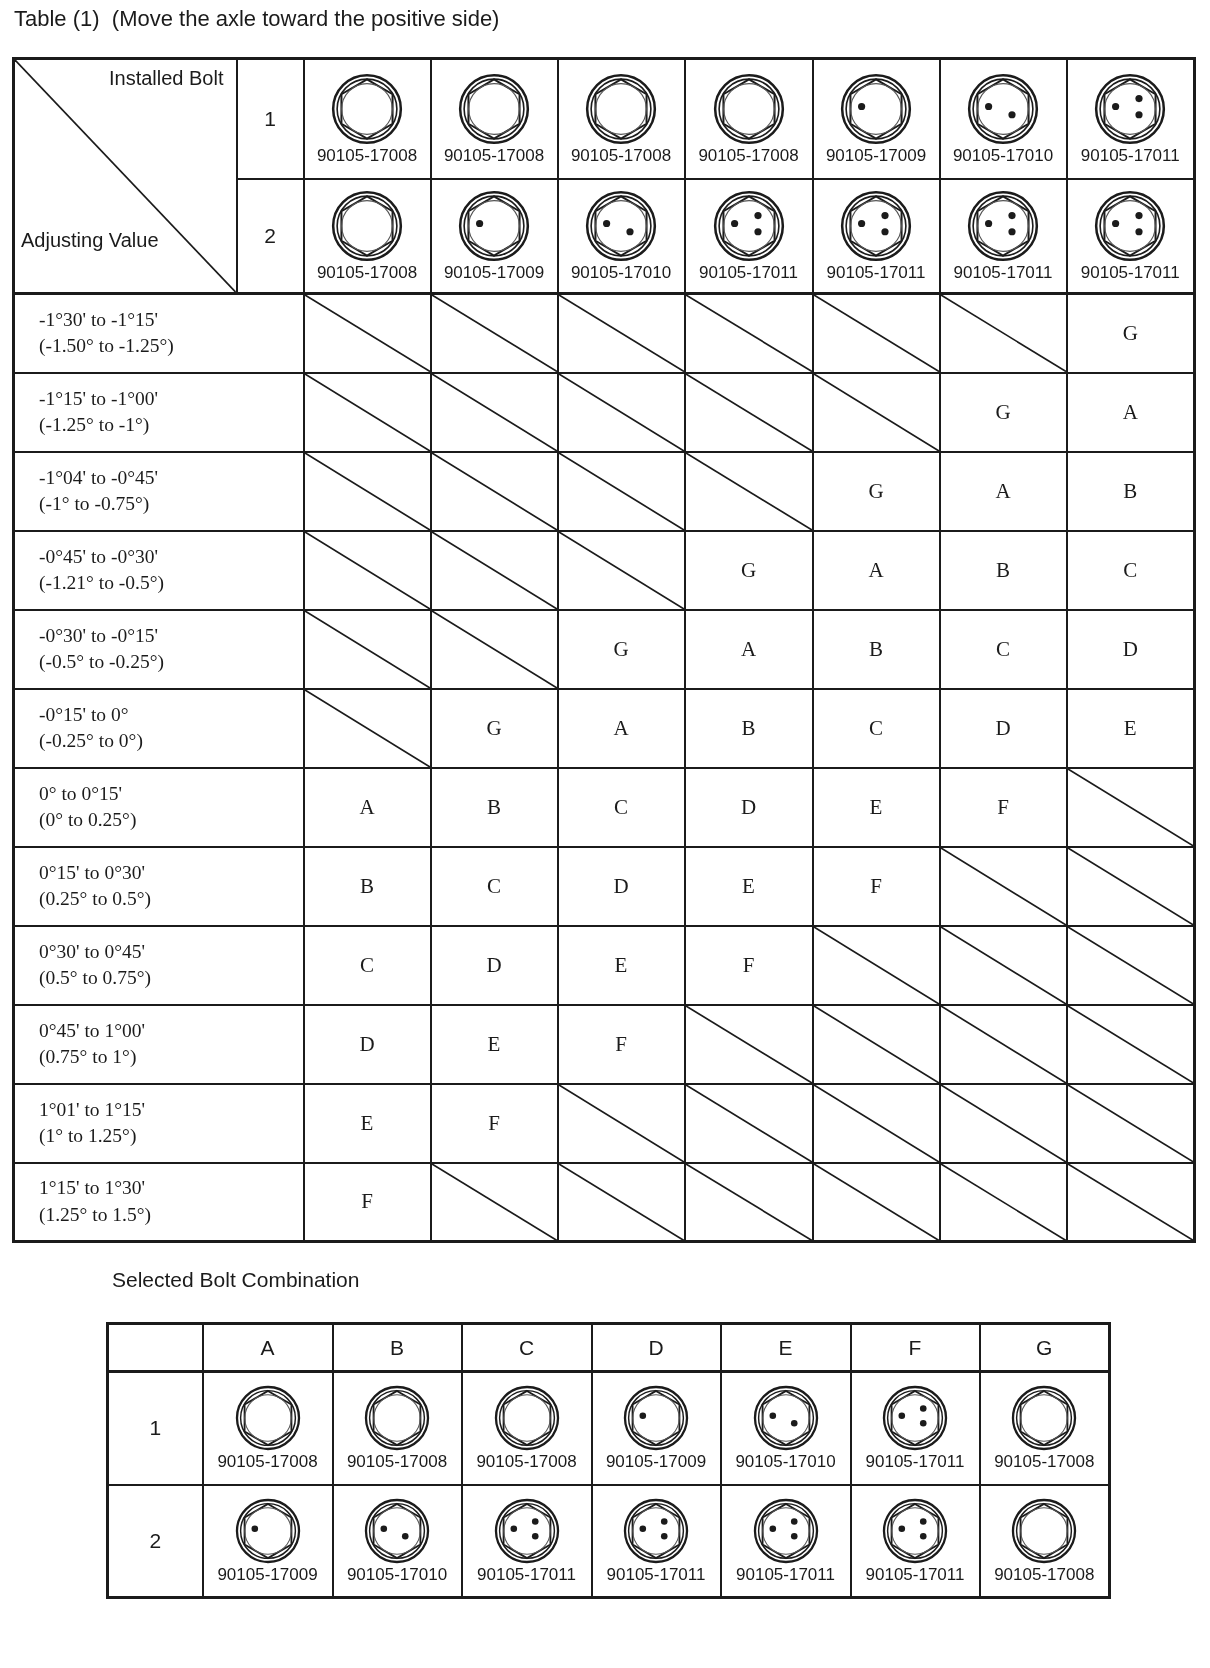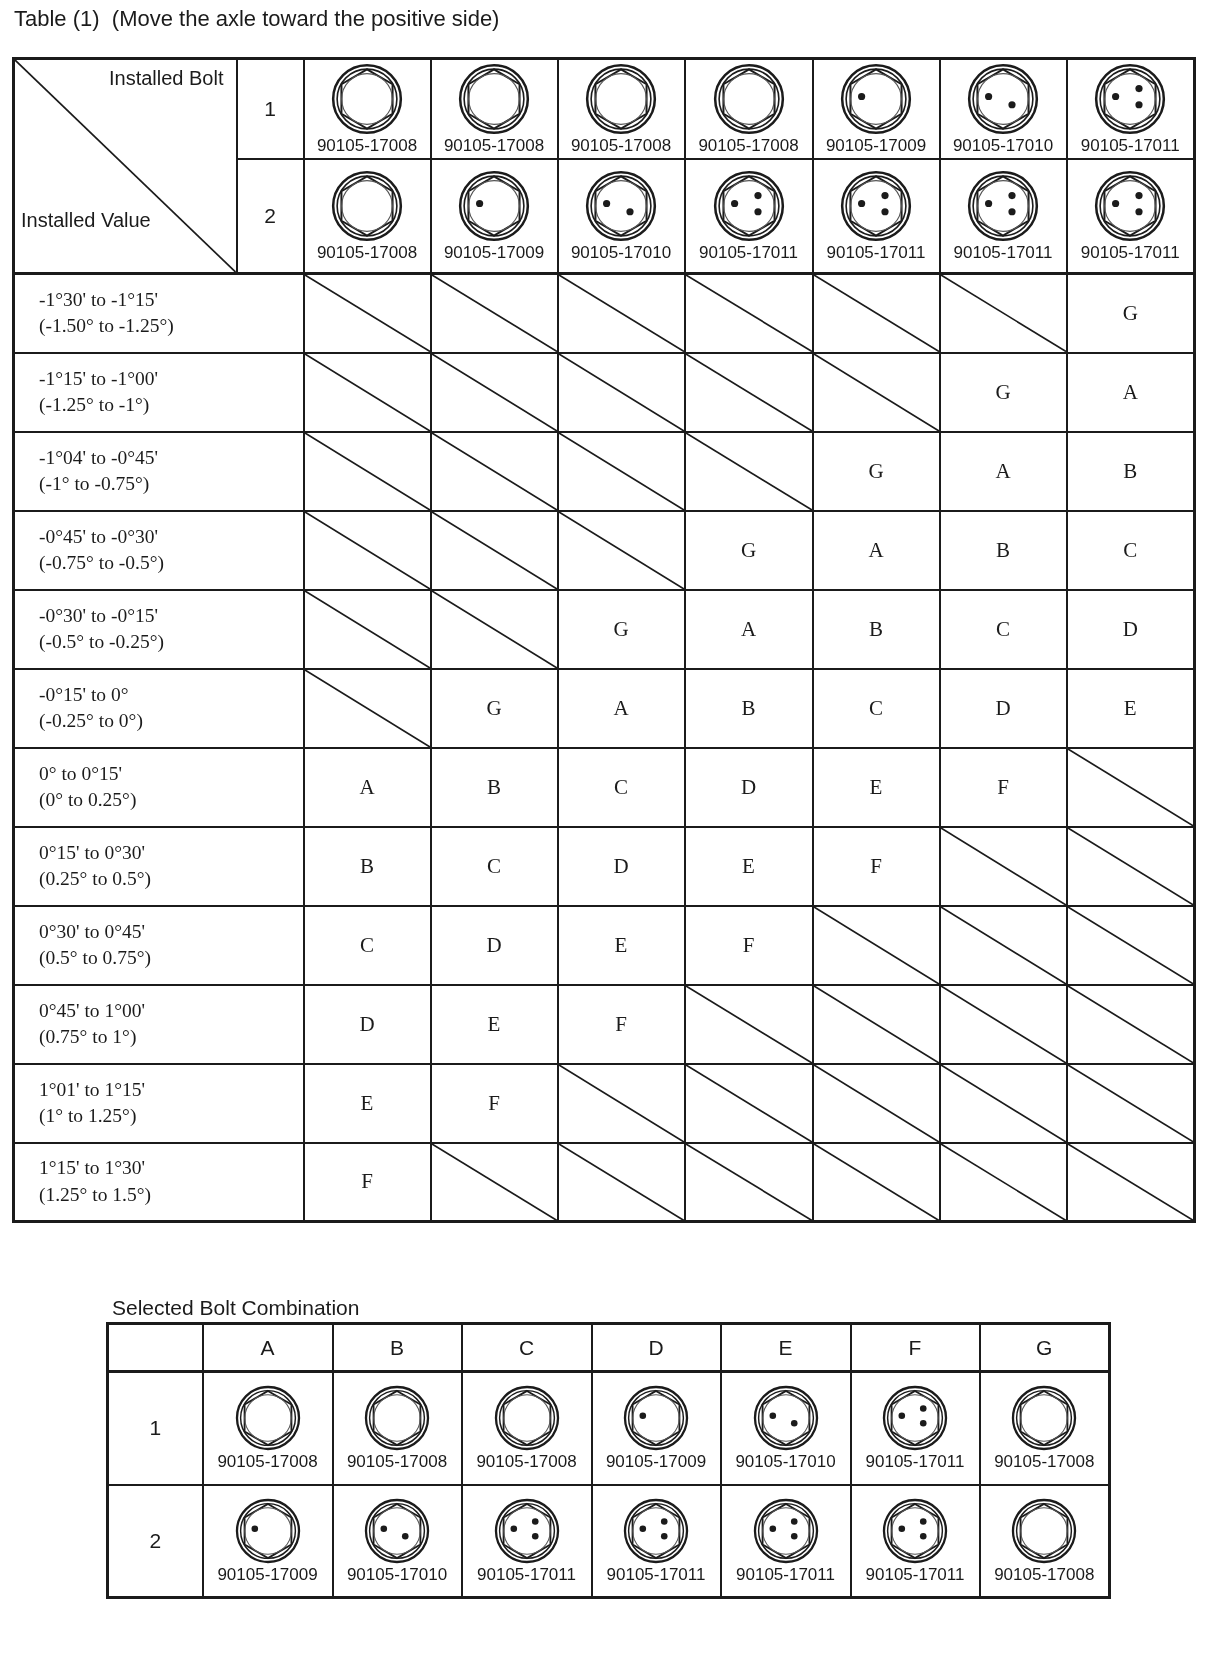--- a/index.html
+++ b/index.html
@@ -3,28 +3,28 @@
 <meta charset="utf-8">
 <style>
   html,body { margin:0; padding:0; }
   body {
     width:1210px; height:1668px; background:#ffffff; position:relative;
     font-family:"Liberation Sans", sans-serif; color:#1b1b1b;
     -webkit-font-smoothing:antialiased;
   }
   .doc-title { position:absolute; font-size:22px; white-space:pre;text-align:center; }
   #t1-title { left:14px; top:6px; }
-  #t2-title { left:112px; top:1296px; font-size:21px; }
+  #t2-title { left:112px; top:1268px; font-size:21px; }
 
   table { border-collapse:collapse; table-layout:fixed; position:absolute; background:#fff; }
   #t1 { left:12px; top:57px; width:1181px; border:3px solid #1b1b1b; }
   #t2 { left:106px; top:1322px; width:1002px; border:3px solid #1b1b1b; }
   td { border:2px solid #1b1b1b; padding:0; overflow:hidden; }
 
-  #t1 tr.h1 { height:100px; }
+  #t1 tr.h1 { height:120px; }
   #t1 tr.h2 { height:115px; }
   #t1 tr.h2 td, #t1 td.corner { border-bottom:3px solid #1b1b1b; }
   #t1 tr.body { height:79px;font-family:Liberation Serif, serif; }
   #t2 tr.hd { height:48px; }
   #t2 tr.hd td { border-bottom:3px solid #1b1b1b; }
   #t2 tr.r { height:113px; }
 
   td.corner { position:relative; }
   .corner-tr { position:absolute; top:7px; right:12px; font-size:20px; }
   .corner-bl { position:absolute; bottom:40px; left:6px; font-size:20px; }
@@ -55,21 +55,21 @@
       <col style="width:127px">
       <col style="width:128px">
   </colgroup>
   <tbody id="t1b">
       <tr class="h1">
   <td class="corner" rowspan="2">
     <svg class="slash">
     <line x1="0" y1="0" x2="100%" y2="100%" stroke="#1b1b1b" stroke-width="1.7"></line>
           </svg>
     <div class="corner-tr">Installed Bolt</div>
-    <div class="corner-bl">Installed Value</div>
+    <div class="corner-bl">Adjusting Value</div>
   </td>
   <td class="num">1</td>
         <td class="bolt">
           <div class="bwrap">
     <svg width="72" height="72" viewBox="0 0 100 100">
     <circle cx="50" cy="50" r="47" fill="none" stroke="#1b1b1b" stroke-width="3.5"></circle>
     <circle cx="50" cy="50" r="41.5" fill="none" stroke="#1b1b1b" stroke-width="2.2"></circle>
     <polygon points="50,9 85.5,29.5 85.5,70.5 50,91 14.5,70.5 14.5,29.5" fill="none" stroke="#1b1b1b" stroke-width="2.8"></polygon>
     <circle cx="50" cy="50" r="35.2" fill="none" stroke="#555555" stroke-width="1.6"></circle>
             </svg>
@@ -339,21 +339,21 @@
     <line x1="0" y1="0" x2="100%" y2="100%" stroke="#1b1b1b" stroke-width="1.7"></line>
           </svg>
         </td>
         <td class="letter">G</td>
         <td class="letter">A</td>
         <td class="letter">B</td>
       </tr>
       <tr class="body">
     <td class="rlabel" colspan="2">
       <div>-0°45' to -0°30'</div>
-      <div>(-0.75° to -0.5°)</div>
+      <div>(-1.21° to -0.5°)</div>
     </td>
         <td class="empty">
           <svg class="slash">
     <line x1="0" y1="0" x2="100%" y2="100%" stroke="#1b1b1b" stroke-width="1.7"></line>
           </svg>
         </td>
         <td class="empty">
           <svg class="slash">
     <line x1="0" y1="0" x2="100%" y2="100%" stroke="#1b1b1b" stroke-width="1.7"></line>
           </svg>

